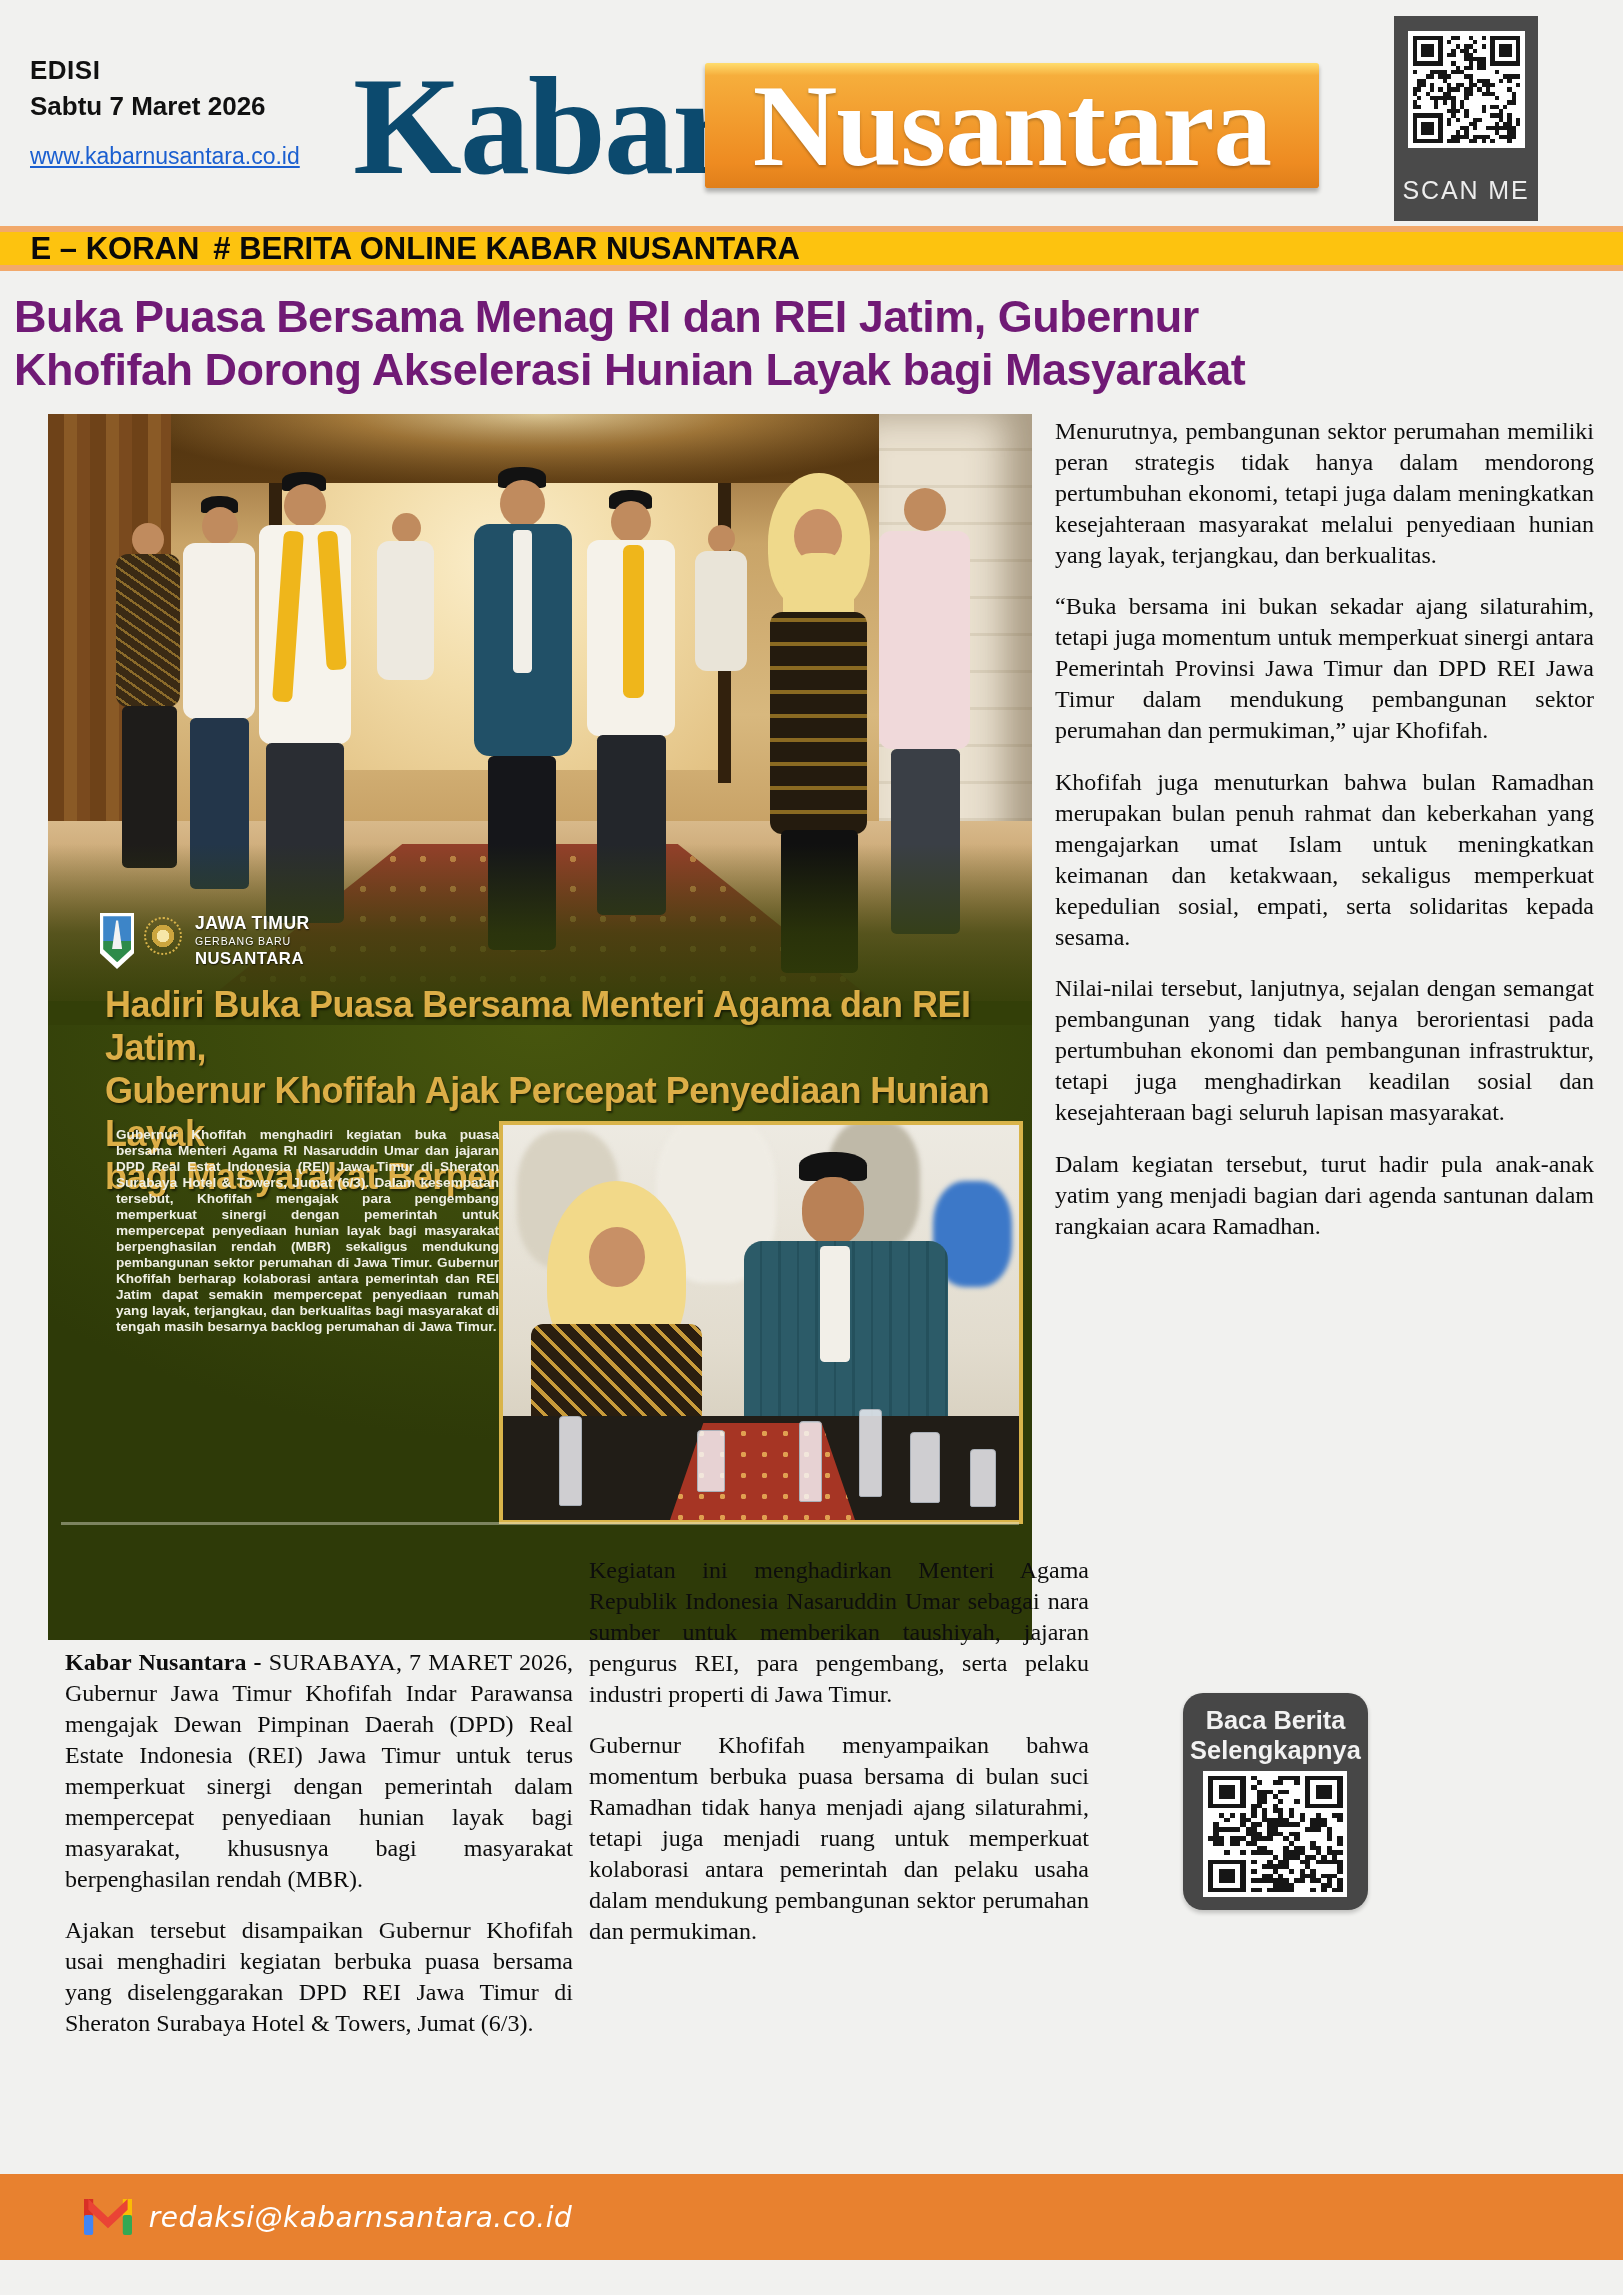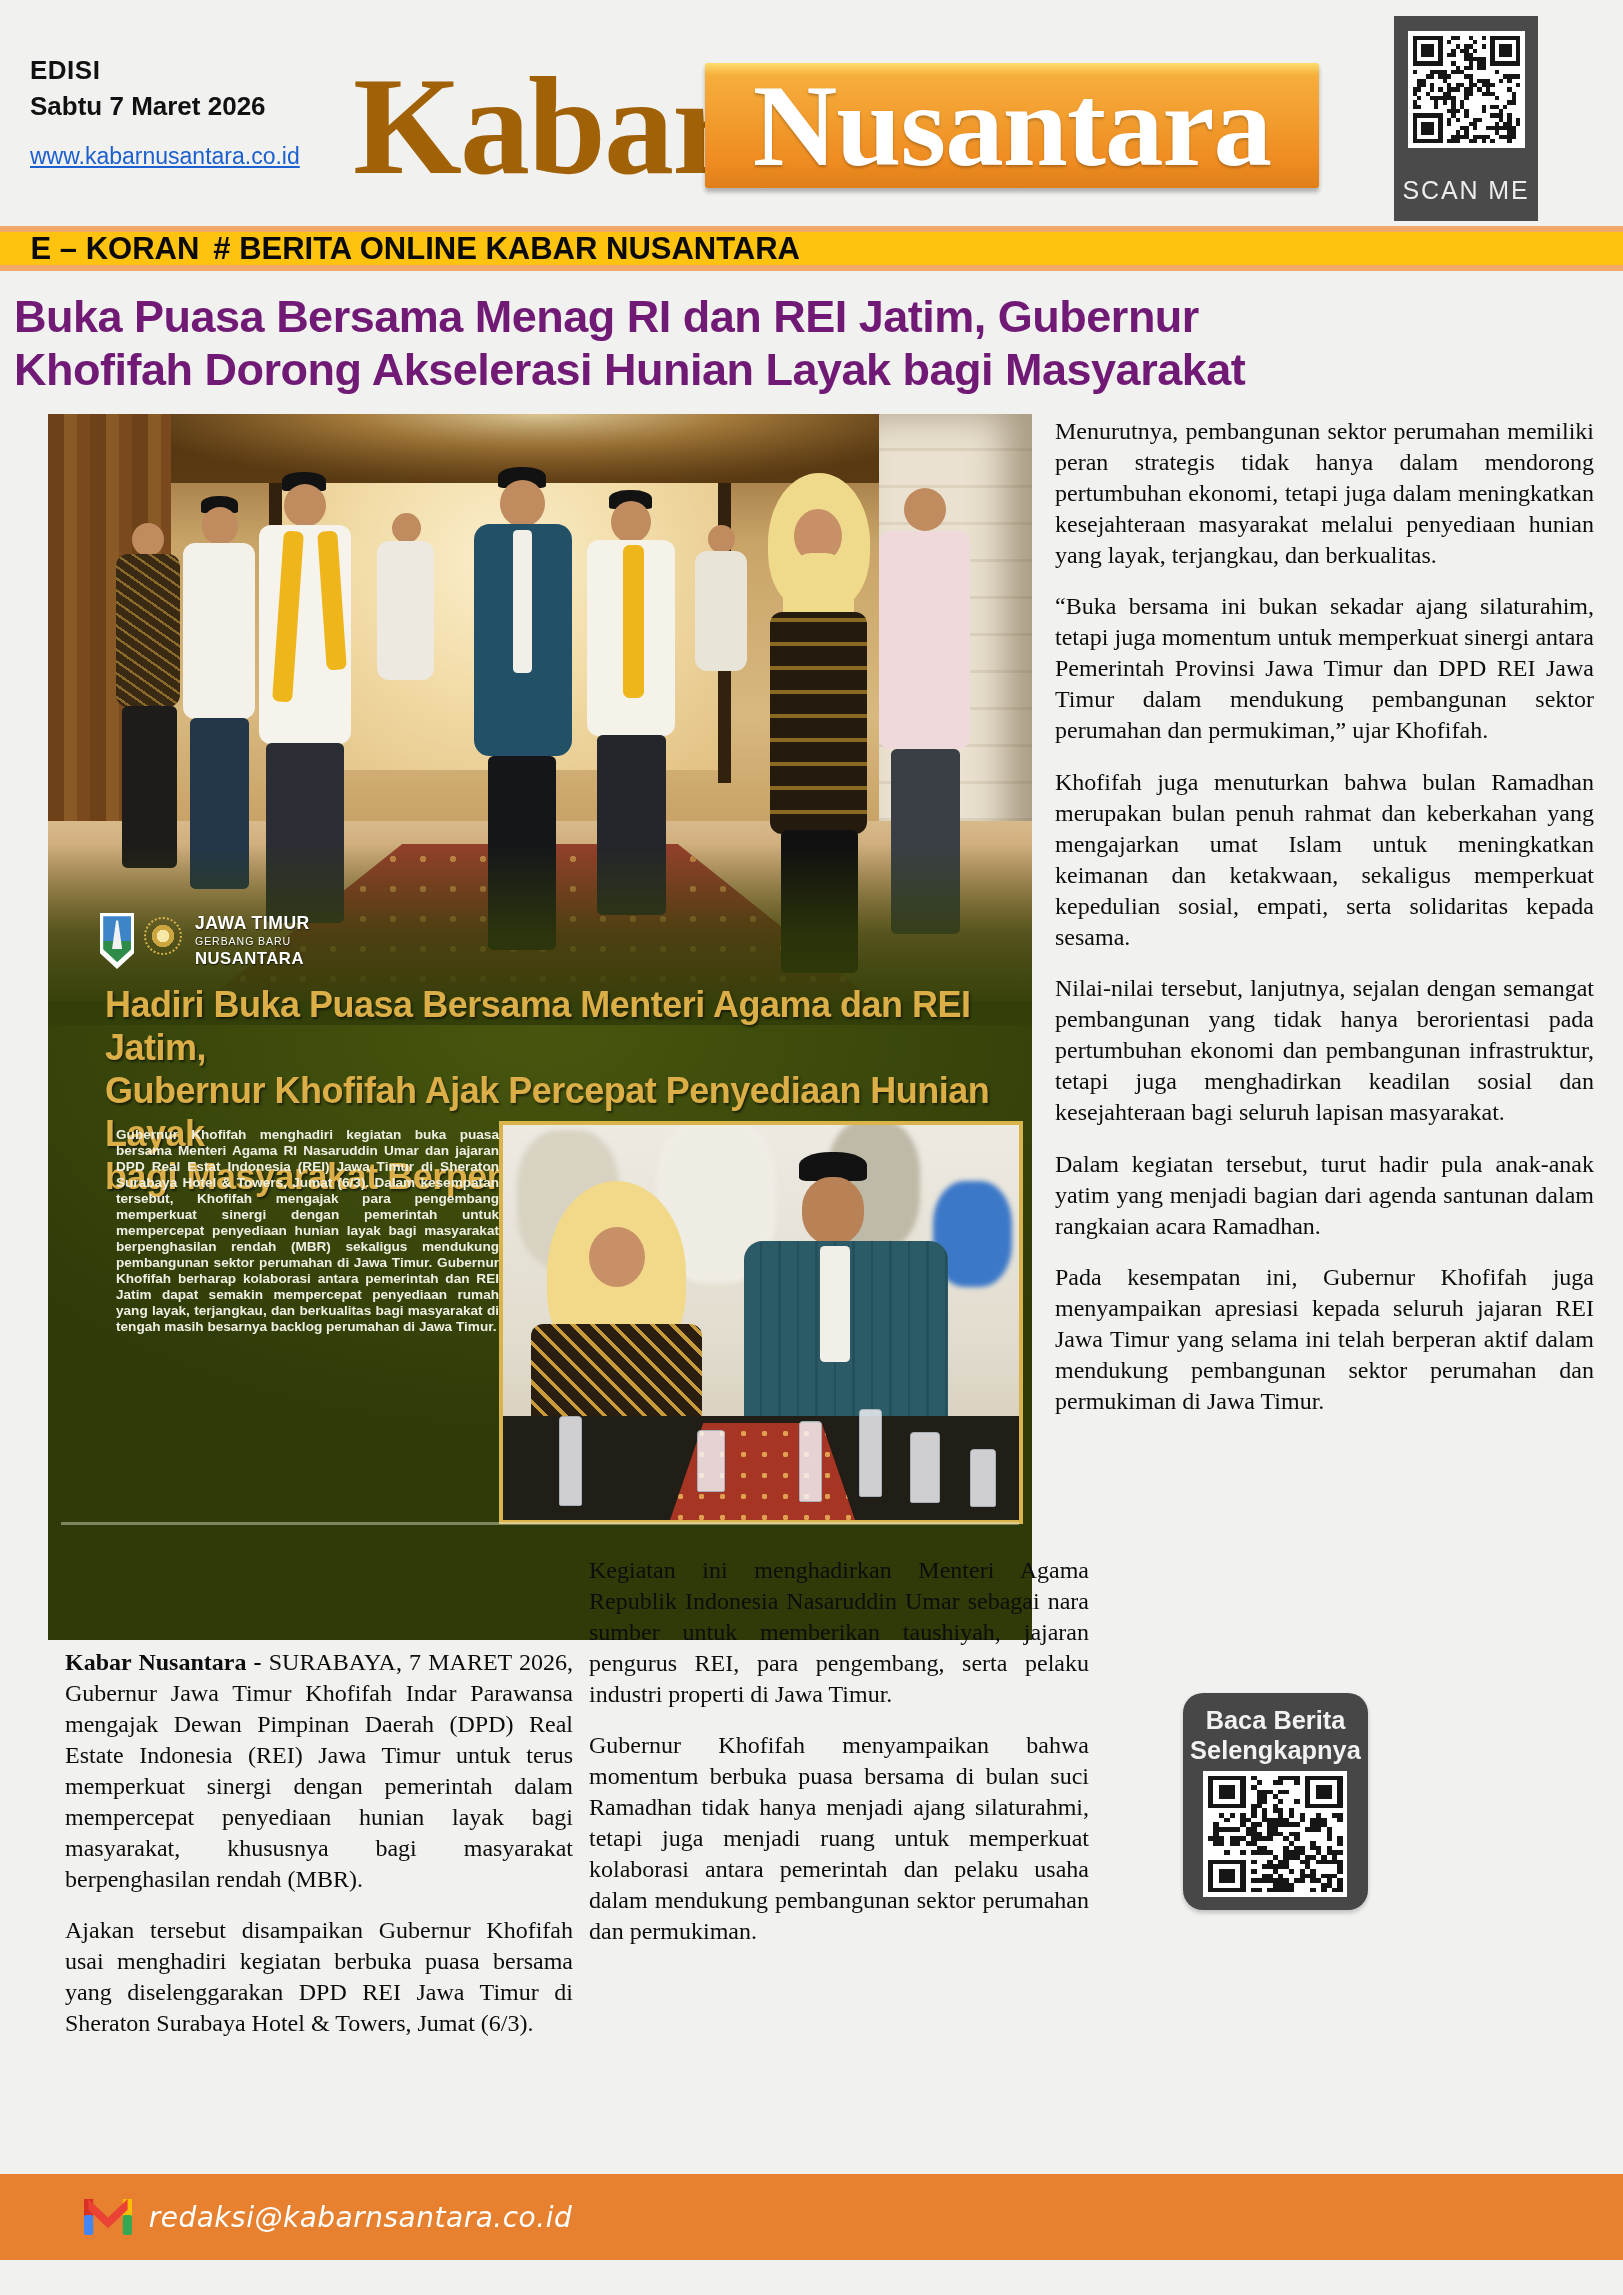--- a/index.html
+++ b/index.html
@@ -5,21 +5,21 @@
   html,body{margin:0;padding:0;background:#cfcfcf;}
   .page{position:relative;width:1623px;height:2295px;background:#F1F1EF;overflow:hidden;
         font-family:"Liberation Sans",sans-serif;color:#111;}
   .abs{position:absolute;}
 
   
   .edisi{left:30px;top:55px;font-size:26px;font-weight:bold;letter-spacing:0.5px;}
   .edisi-date{left:30px;top:91px;font-size:26px;font-weight:bold;}
   .site-url{left:30px;top:143px;font-size:23px;color:#1B5FD0;text-decoration:underline;cursor:pointer;}
   .masthead1{left:353px;top:59px;font-family:"Liberation Serif",serif;font-weight:bold;
-             font-size:140px;line-height:134px;color:#a16207;letter-spacing:-1.9px;}
+             font-size:140px;line-height:134px;color:#0c4a6e;letter-spacing:-1.9px;}
   .masthead2-box{left:705px;top:63px;width:614px;height:125px;border-radius:2.8px;
       background:linear-gradient(180deg,#FFDD6E 0%,#F6AE3C 10%,#EE8B21 80%,#E07F1A 100%);
       box-shadow:0 3.7px 4.6px rgba(0,0,0,.28);display:flex;align-items:center;justify-content:center;}
   .masthead2-box span{font-family:"Liberation Serif",serif;font-weight:bold;font-size:117px;
       color:#fff;letter-spacing:-0.9px;text-shadow:0 1.9px 2.8px rgba(0,0,0,.25);}
   .scanme{left:1394px;top:16px;width:144px;height:205px;background:#4A4A4A;}
   .scanme .qr{position:absolute;left:14px;top:15px;width:117px;height:117px;background:#fff;padding:4.6px;box-sizing:border-box;}
   .scanme-label{position:absolute;left:0;right:0;bottom:15.7px;text-align:center;color:#EDEDED;
       font-size:25px;letter-spacing:1.9px;font-weight:400;}
 
@@ -906,21 +906,20 @@
 
     <div class="ph gi-div"></div>
   </div>
 
   <div class="col col-right">
     <p>Menurutnya, pembangunan sektor perumahan memiliki peran strategis tidak hanya dalam mendorong pertumbuhan ekonomi, tetapi juga dalam meningkatkan kesejahteraan masyarakat melalui penyediaan hunian yang layak, terjangkau, dan berkualitas.</p>
     <p>“Buka bersama ini bukan sekadar ajang silaturahim, tetapi juga momentum untuk memperkuat sinergi antara Pemerintah Provinsi Jawa Timur dan DPD REI Jawa Timur dalam mendukung pembangunan sektor perumahan dan permukiman,” ujar Khofifah.</p>
     <p>Khofifah juga menuturkan bahwa bulan Ramadhan merupakan bulan penuh rahmat dan keberkahan yang mengajarkan umat Islam untuk meningkatkan keimanan dan ketakwaan, sekaligus memperkuat kepedulian sosial, empati, serta solidaritas kepada sesama.</p>
     <p>Nilai-nilai tersebut, lanjutnya, sejalan dengan semangat pembangunan yang tidak hanya berorientasi pada pertumbuhan ekonomi dan pembangunan infrastruktur, tetapi juga menghadirkan keadilan sosial dan kesejahteraan bagi seluruh lapisan masyarakat.</p>
     <p>Dalam kegiatan tersebut, turut hadir pula anak-anak yatim yang menjadi bagian dari agenda santunan dalam rangkaian acara Ramadhan.</p>
-    <p>Pada kesempatan ini, Gubernur Khofifah juga menyampaikan apresiasi kepada seluruh jajaran REI Jawa Timur yang selama ini telah berperan aktif dalam mendukung pembangunan sektor perumahan dan permukiman di Jawa Timur.</p>
   </div>
 
   <div class="col col-bl">
     <p><b class="lead">Kabar Nusantara - </b><span>SURABAYA, 7 MARET 2026, Gubernur Jawa Timur Khofifah Indar Parawansa mengajak Dewan Pimpinan Daerah (DPD) Real Estate Indonesia (REI) Jawa Timur untuk terus memperkuat sinergi dengan pemerintah dalam mempercepat penyediaan hunian layak bagi masyarakat, khususnya bagi masyarakat berpenghasilan rendah (MBR).</span></p>
     <p>Ajakan tersebut disampaikan Gubernur Khofifah usai menghadiri kegiatan berbuka puasa bersama yang diselenggarakan DPD REI Jawa Timur di Sheraton Surabaya Hotel &amp; Towers, Jumat (6/3).</p>
   </div>
   <div class="col col-bm">
     <p>Kegiatan ini menghadirkan Menteri Agama Republik Indonesia Nasaruddin Umar sebagai nara sumber untuk memberikan taushiyah, jajaran pengurus REI, para pengembang, serta pelaku industri properti di Jawa Timur.</p>
     <p>Gubernur Khofifah menyampaikan bahwa momentum berbuka puasa bersama di bulan suci Ramadhan tidak hanya menjadi ajang silaturahmi, tetapi juga menjadi ruang untuk memperkuat kolaborasi antara pemerintah dan pelaku usaha dalam mendukung pembangunan sektor perumahan dan permukiman.</p>
   </div>

